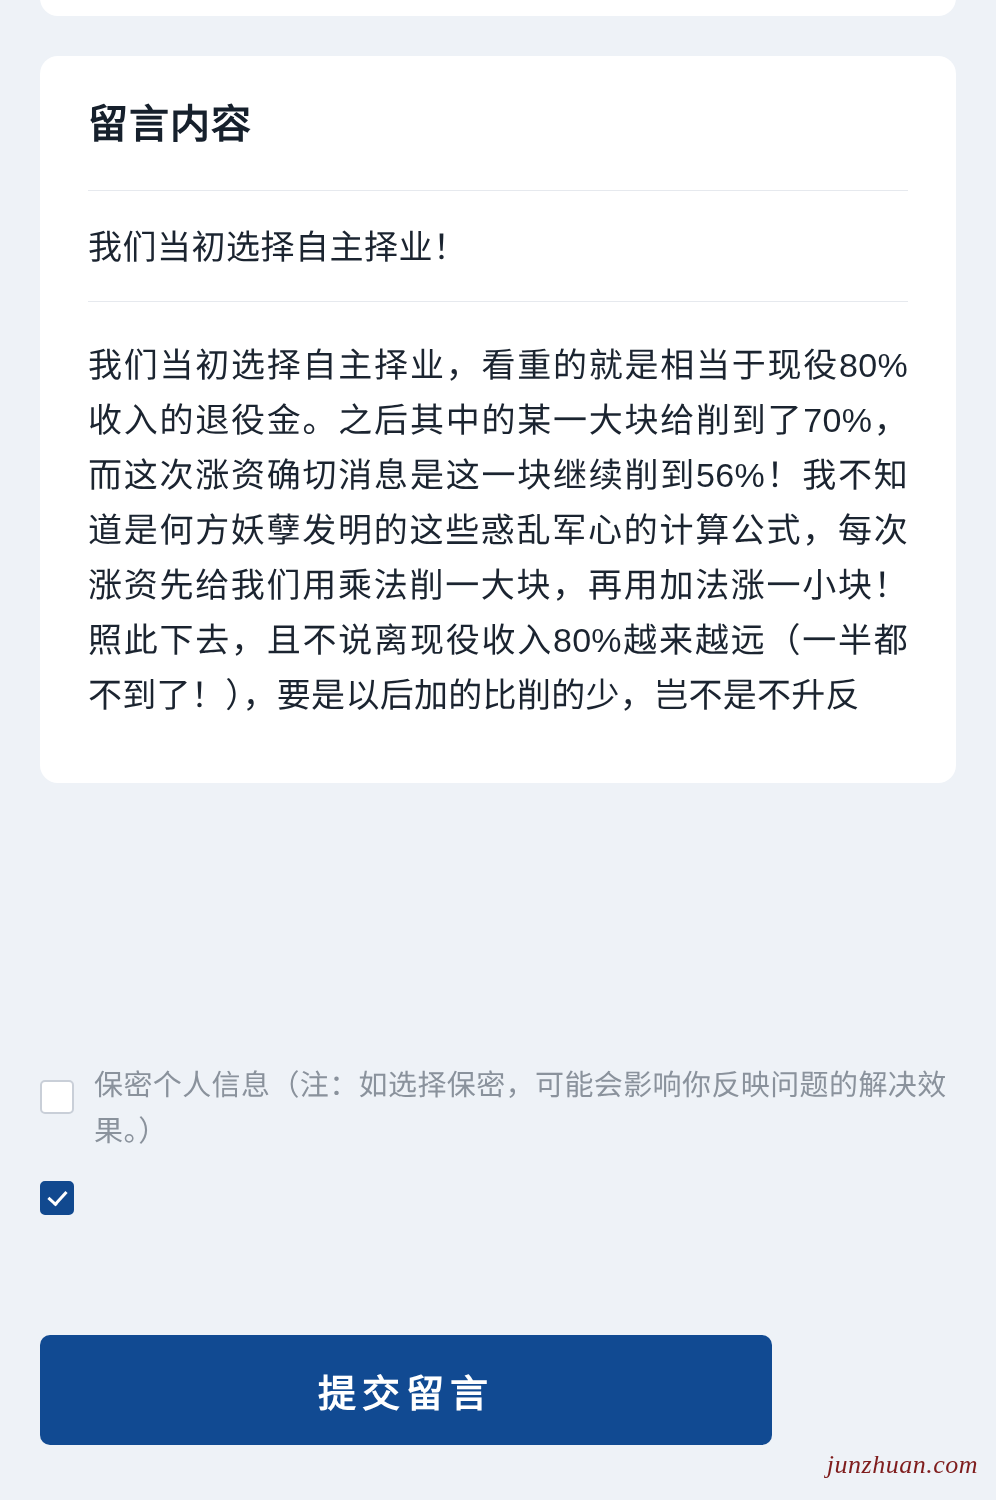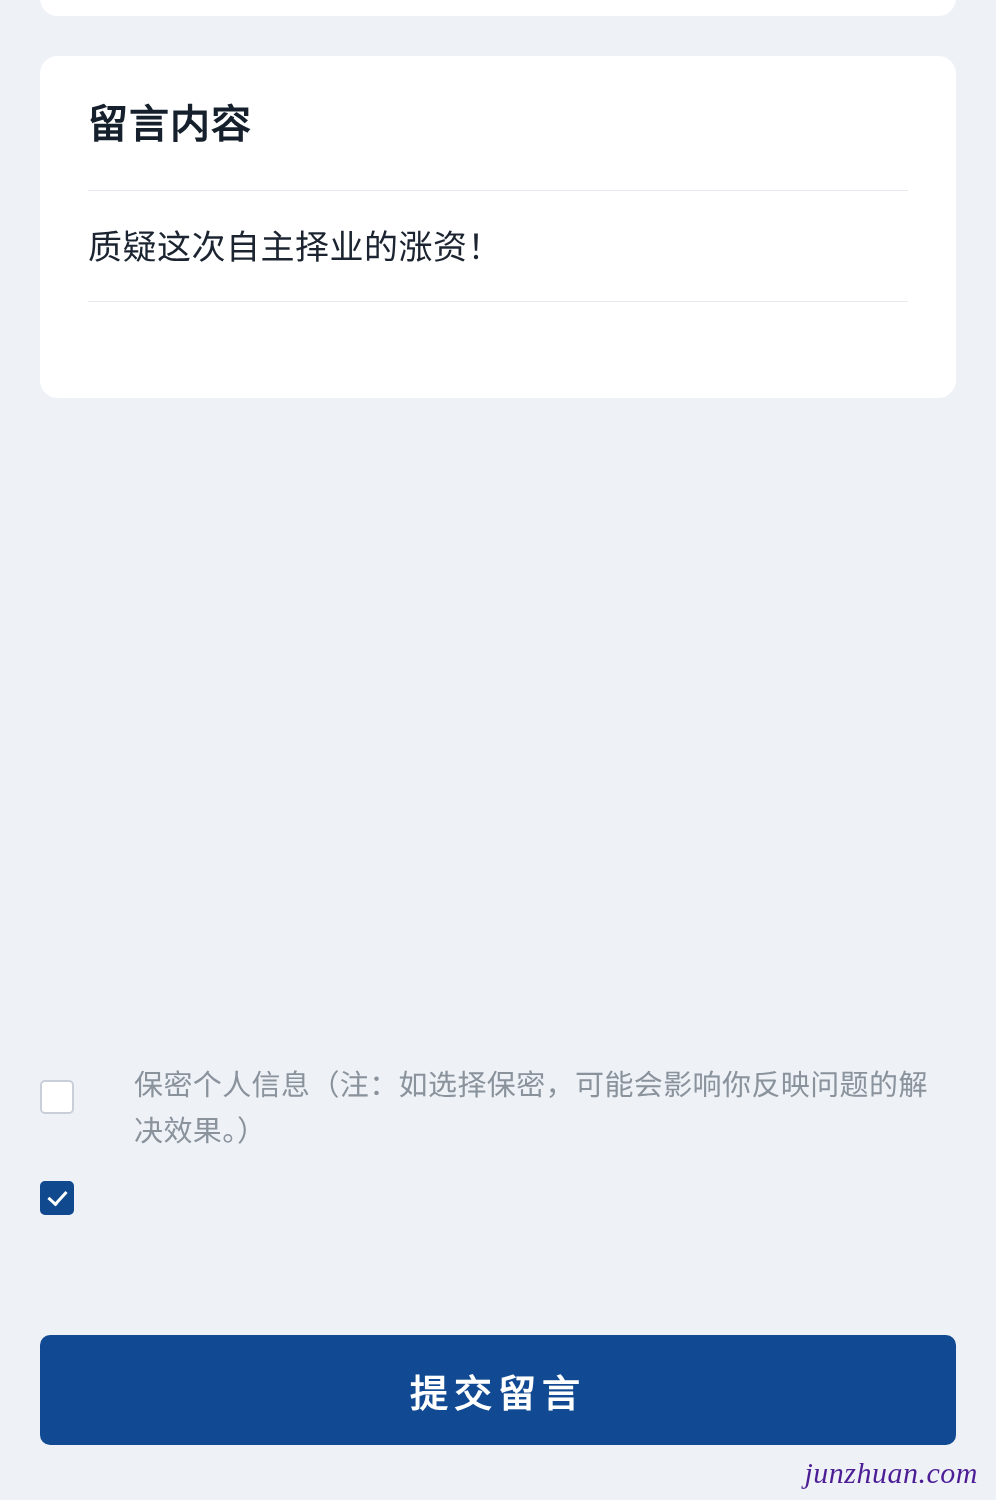--- a/index.html
+++ b/index.html
@@ -108,21 +108,20 @@
     position: absolute;
     left: 40px;
     top: 1062px;
     width: 916px;
   }
 
   .check-row {
     display: flex;
     align-items: flex-start;
     margin-bottom: 26px;
-    gap: 40px;
   }
   .check-row.second {
     align-items: center;
     margin-bottom: 0;
   }
 
   .checkbox {
     width: 34px;
     height: 34px;
     min-width: 34px;
@@ -161,63 +160,64 @@
     color: #3d4550;
   }
   .link {
     color: #2f6db5;
   }
 
   .submit-btn {
     position: absolute;
     left: 40px;
     top: 1335px;
-    width: 916px;
+    width: 732px;
     height: 110px;
     background: #114a92;
     border: none;
     border-radius: 10px;
     color: #ffffff;
     font-size: 38px;
     font-weight: bold;
     letter-spacing: 6px;
     font-family: "Liberation Sans", "DejaVu Sans", sans-serif;
     cursor: pointer;
   }
 
   .watermark {
     position: absolute;
     right: 18px;
-    bottom: 10px;
-    font-size: 30px;
-    color: #4c1d95;
+    bottom: 20px;
+    font-size: 26px;
+    color: #7f1d1d;
     font-style: italic;
     font-family: "Liberation Serif", serif;
     letter-spacing: 0.5px;
   }
 </style>
 </head>
 <body>
 
 <div class="page">
 
   <div class="card-top-peek"></div>
 
   <div class="card">
     <h1 class="card-title">留言内容</h1>
 
     <div class="divider"></div>
 
     <div class="field first">
-      <div class="field-value-title">质疑这次自主择业的涨资！</div>
+      <div class="field-value-title">我们当初选择自主择业！</div>
     </div>
 
     <div class="divider"></div>
 
     <div class="field">
+      <div class="field-value-body">我们当初选择自主择业，看重的就是相当于现役80%收入的退役金。之后其中的某一大块给削到了70%，而这次涨资确切消息是这一块继续削到56%！我不知道是何方妖孽发明的这些惑乱军心的计算公式，每次涨资先给我们用乘法削一大块，再用加法涨一小块！照此下去，且不说离现役收入80%越来越远（一半都不到了！），要是以后加的比削的少，岂不是不升反</div>
     </div>
   </div>
 
   <div class="checks">
     <div class="check-row">
       <div class="checkbox"></div>
       <div class="check-text">保密个人信息（注：如选择保密，可能会影响你反映问题的解决效果。）</div>
     </div>
 
     <div class="check-row second">

